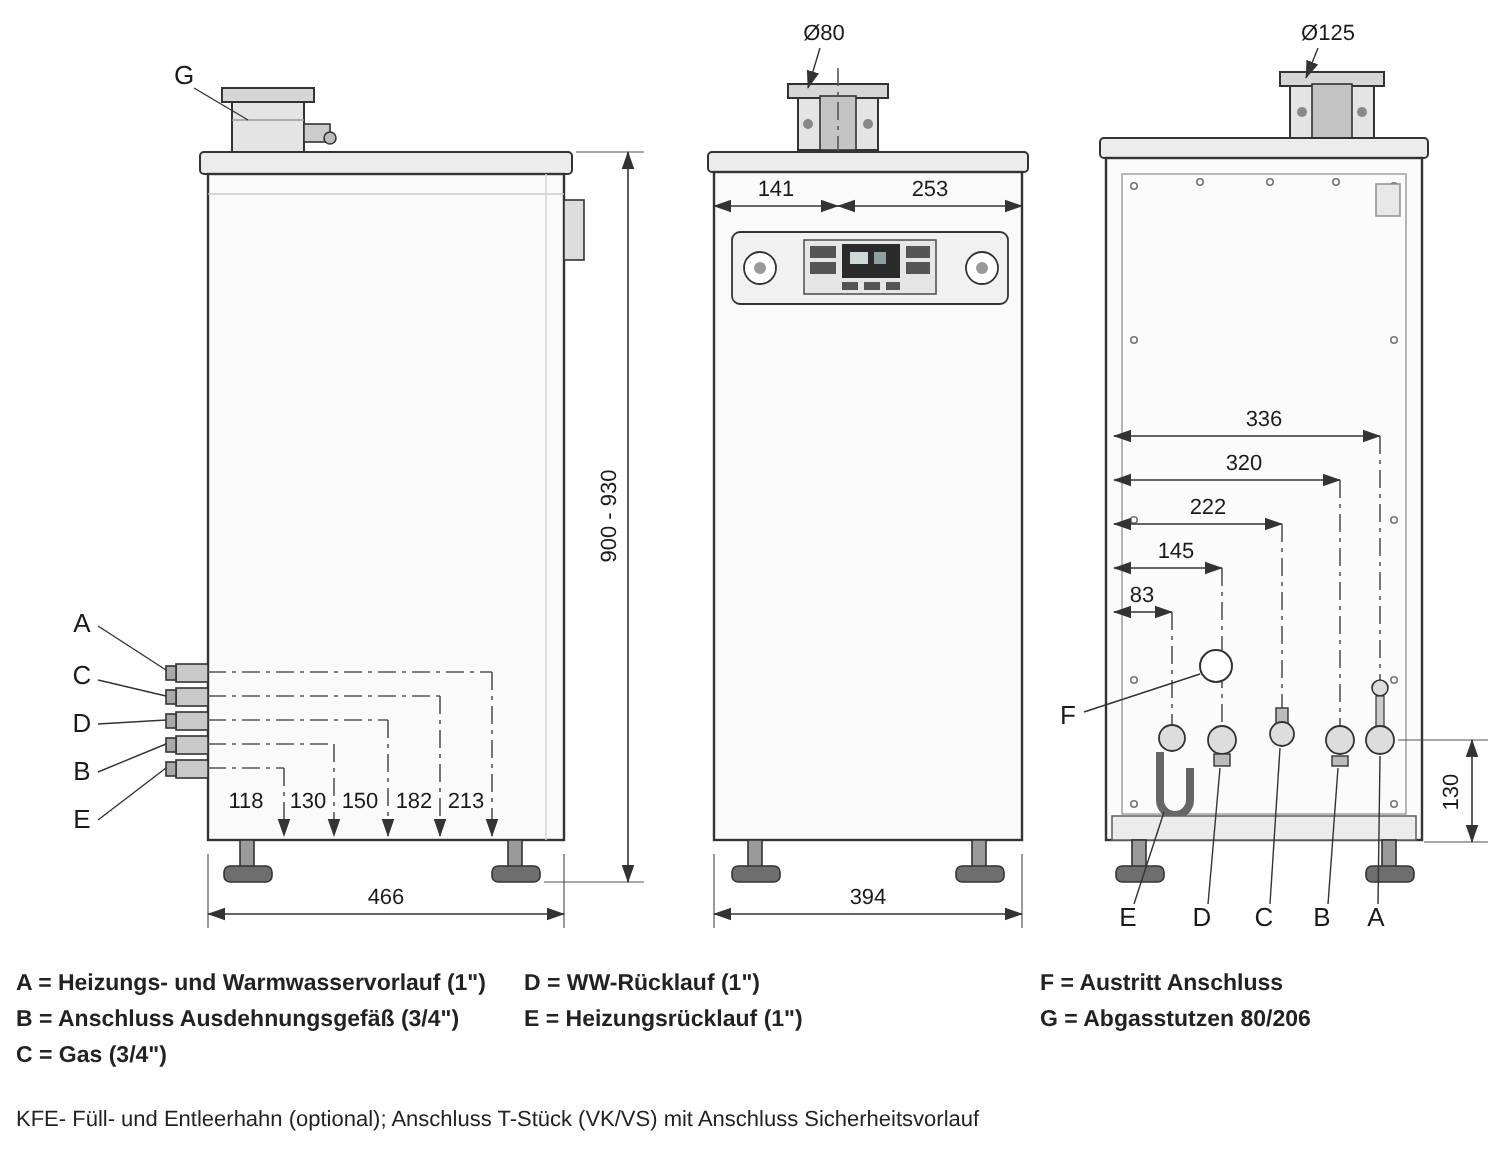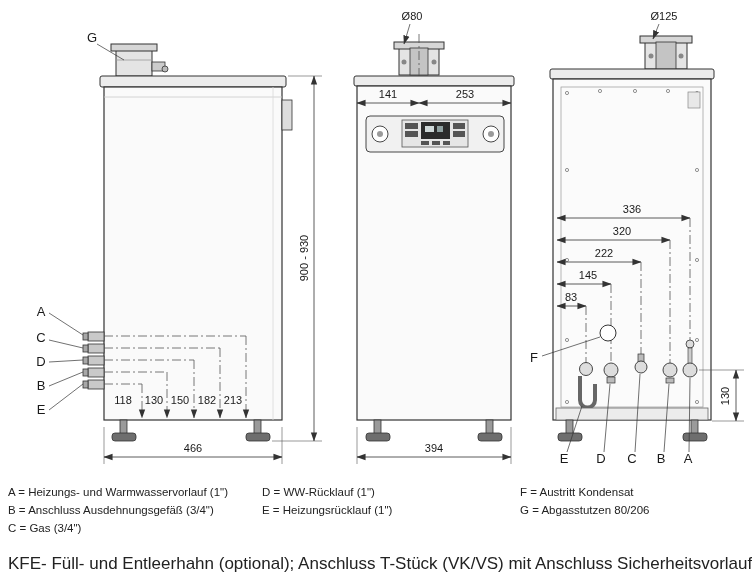--- a/index.html
+++ b/index.html
@@ -12,22 +12,22 @@
   .dim { font-family:"Liberation Sans", sans-serif; font-size:11px; fill:#1a1a1a; }
 
   
   .cline, .cline line { stroke:#555; stroke-width:0.8; stroke-dasharray:9 3 2 3; fill:none; }
   .dimline { stroke:#333; stroke-width:0.8; }
   .ext { stroke:#555; stroke-width:0.6; }
   .leader { stroke:#333; stroke-width:0.7; }
 
   
   .legend-col { position:absolute; top:483px; }
-  .legend-item { font-size:11.5px; color:#222; line-height:18px; white-space:nowrap; }
-  .footnote { position:absolute; top:554px; left:8px; font-size:17px; color:#222; white-space:nowrap; }
+  .legend-item { font-size:11.5px; color:#222; line-height:18px; white-space:nowrap;font-weight:bold; }
+  .footnote { position:absolute; top:554px; left:8px; font-size:11px; color:#222; white-space:nowrap; }
 </style>
 </head>
 <body>
 
 <div class="page">
 
 <svg class="drawing" width="752" height="478" viewBox="0 0 752 478">
   <defs>
     <marker id="arr" viewBox="0 0 10 10" refX="9.5" refY="5" markerWidth="9" markerHeight="9" orient="auto-start-reverse" markerUnits="userSpaceOnUse">
       <path d="M0,1.5 L10,5 L0,8.5 z" fill="#333"></path>
@@ -279,18 +279,18 @@
   <div class="legend-col" style="left:8px">
     <div class="legend-item">A = Heizungs- und Warmwasservorlauf (1")</div>
     <div class="legend-item">B = Anschluss Ausdehnungsgefäß (3/4")</div>
     <div class="legend-item">C = Gas (3/4")</div>
   </div>
   <div class="legend-col" style="left:262px">
     <div class="legend-item">D = WW-Rücklauf (1")</div>
     <div class="legend-item">E = Heizungsrücklauf (1")</div>
   </div>
   <div class="legend-col" style="left:520px">
-    <div class="legend-item">F = Austritt Kondensat</div>
+    <div class="legend-item">F = Austritt Anschluss</div>
     <div class="legend-item">G = Abgasstutzen 80/206</div>
   </div>
   <div class="footnote">KFE- Füll- und Entleerhahn (optional); Anschluss T-Stück (VK/VS) mit Anschluss Sicherheitsvorlauf</div>
 
 </div>
 
 </body></html>

